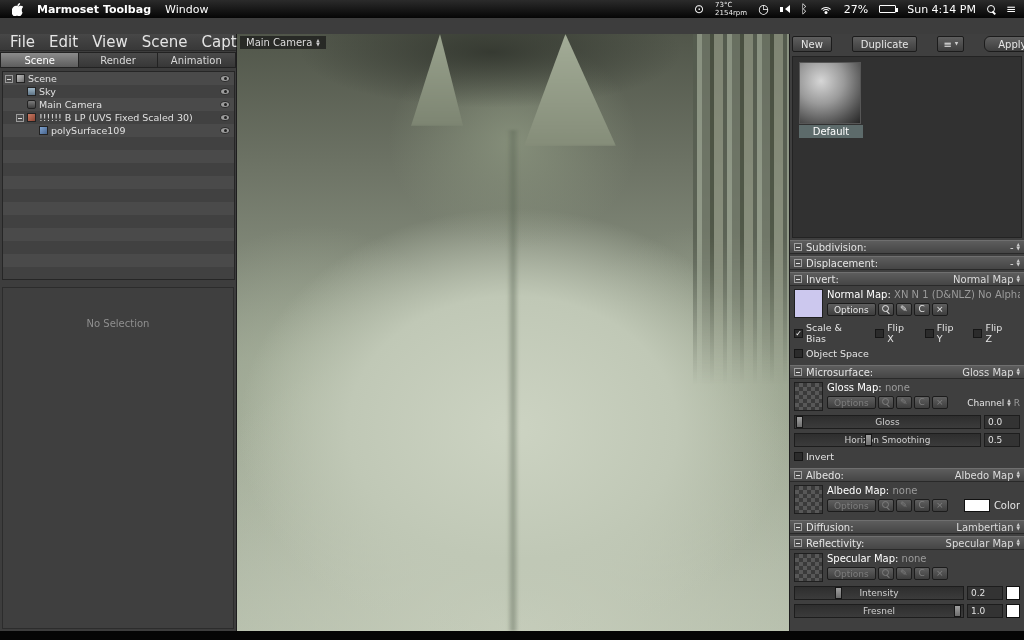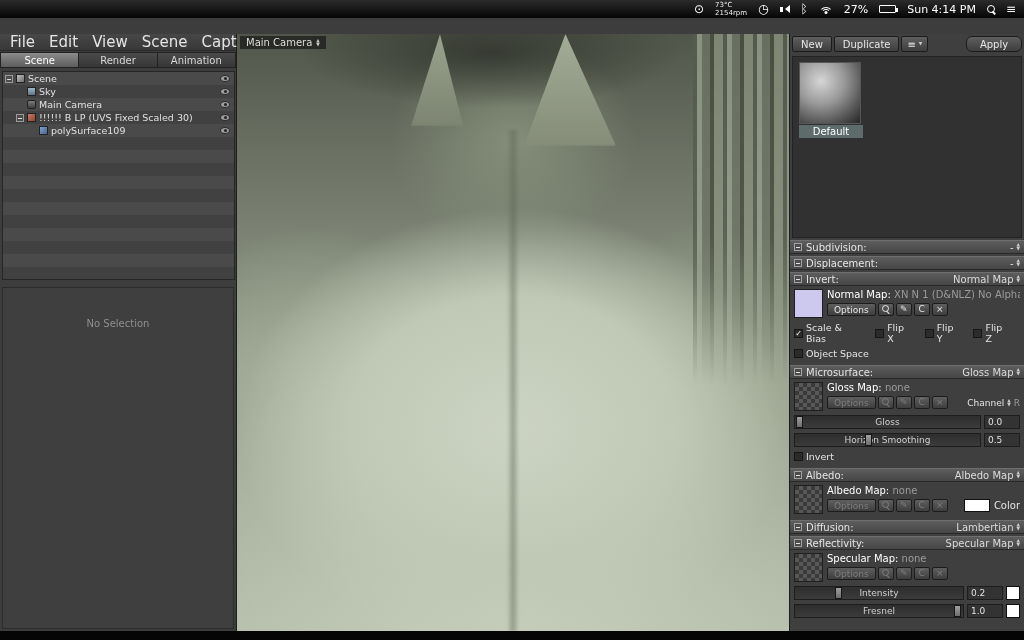--- a/index.html
+++ b/index.html
@@ -90,21 +90,21 @@
     background:linear-gradient(90deg,rgba(0,0,0,0),rgba(88,98,82,0.45),rgba(0,0,0,0)); filter:blur(1px); }
   .cam-label { position:absolute; left:3px; top:2px; background:rgba(18,18,18,0.65); color:#ddd; font-size:10px;
     padding:1px 6px; display:flex; align-items:center; gap:4px; }
 
   .updown { display:inline-flex; flex-direction:column; line-height:4px; font-size:4.5px; color:#ccc; }
   .updown span { font-style:normal; }
 
   
   .right-panel { position:absolute; left:789px; top:34px; width:235px; height:597px; background:#3f3f3f;
     border-left:1px solid #1c1c1c; overflow:hidden; font-size:10px; color:#e4e4e4; }
-  .rp-toolbar { display:flex; gap:2px; padding:2px 2px; align-items:center; }
+  .rp-toolbar { display:flex; gap:20px; padding:2px 2px; align-items:center; }
   .btn { height:16px; background:linear-gradient(#5f5f5f,#3e3e3e); border:1px solid #1c1c1c; border-radius:2px;
     color:#e6e6e6; font-size:10px; display:inline-flex; align-items:center; justify-content:center; padding:0 8px; }
   .btn-apply { margin-left:auto; min-width:56px;border-radius:6px; }
   .btn-menu { padding:0 5px; gap:3px; }
   .mat-browser { margin:2px; height:182px; background:#313131; border:1px solid #232323; position:relative; }
   .mat-tile { position:absolute; left:6px; top:5px; width:64px; }
   .sphere { width:62px; height:62px; border:1px solid #565656; background:
       radial-gradient(circle at 35% 30%, #d6d6d6 0%, #9a9a9a 40%, #4e4e4e 78%, #262626 100%); }
   .mat-label { margin-top:1px; height:13px; line-height:13px; background:#5d6b6b; color:#fff; text-align:center; font-size:10px; }
 
@@ -154,20 +154,27 @@
   .color-swatch { width:26px; height:13px; background:#fff; border:1px solid #101010; }
 
   .bottom-bar { position:absolute; left:0; top:631px; width:1024px; height:9px; background:#050505; }
 </style>
 </head>
 <body>
 
 <div class="root">
 
   <div class="menubar">
+    <div class="mb-left">
+      <svg width="11" height="13" viewBox="0 0 11 13">
+          <path fill="#fff" d="M8.1 0c.1.8-.2 1.6-.7 2.2-.5.6-1.3 1-2 1-.1-.8.3-1.6.7-2.1C6.6.5 7.5.1 8.1 0zM10.6 9.6c-.3.8-.5 1.1-.9 1.8-.6.9-1.4 2-2.4 2-.9 0-1.1-.6-2.3-.6-1.2 0-1.5.6-2.4.6-1 0-1.7-1-2.3-1.9C-1.2 9.1-.4 5.5 1.3 3.9c.8-.8 1.9-1.2 2.8-1.2 1 0 1.6.6 2.4.6.8 0 1.3-.6 2.4-.6.9 0 1.9.5 2.6 1.3-2.3 1.3-1.9 4.5-.9 5.6z"></path>
+        </svg>
+      <span class="mb-app">Marmoset Toolbag</span>
+      <span>Window</span>
+    </div>
     <div class="mb-right">
       <span class="glyph">⊙</span>
       <span class="mb-temp">
         <span>73°C</span>
         <span>2154rpm</span>
       </span>
       <span class="glyph">◷</span>
       <span class="ic-speaker">
           <span class="box"></span>
           <span class="cone"></span>

